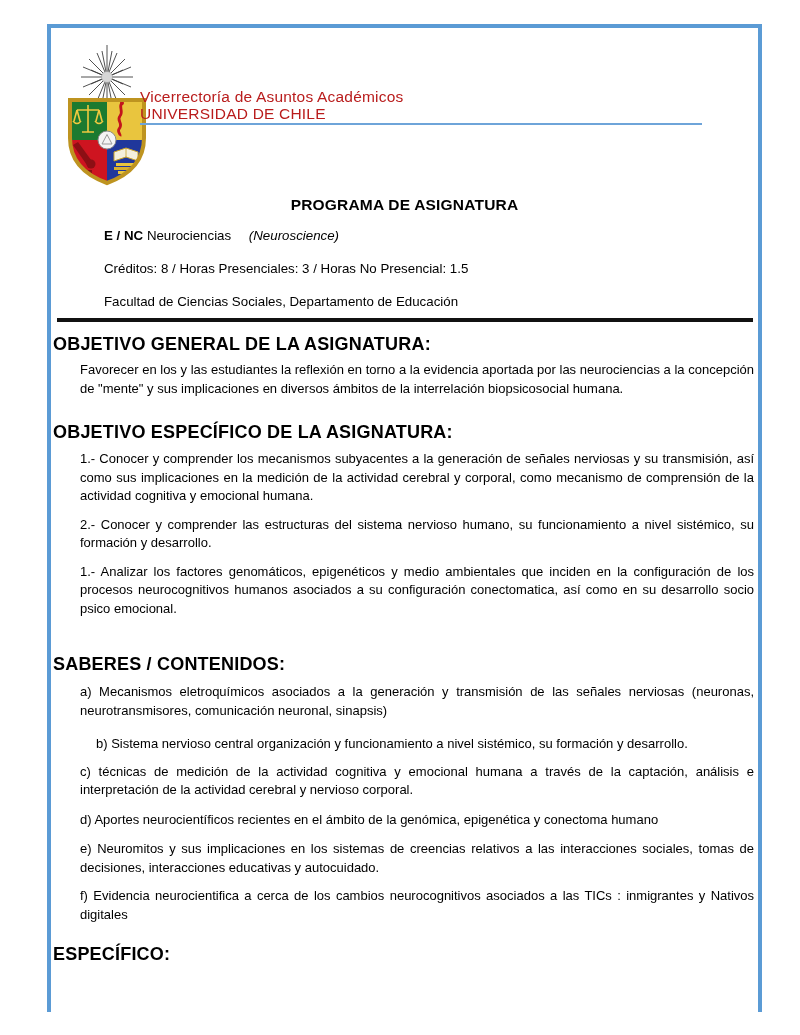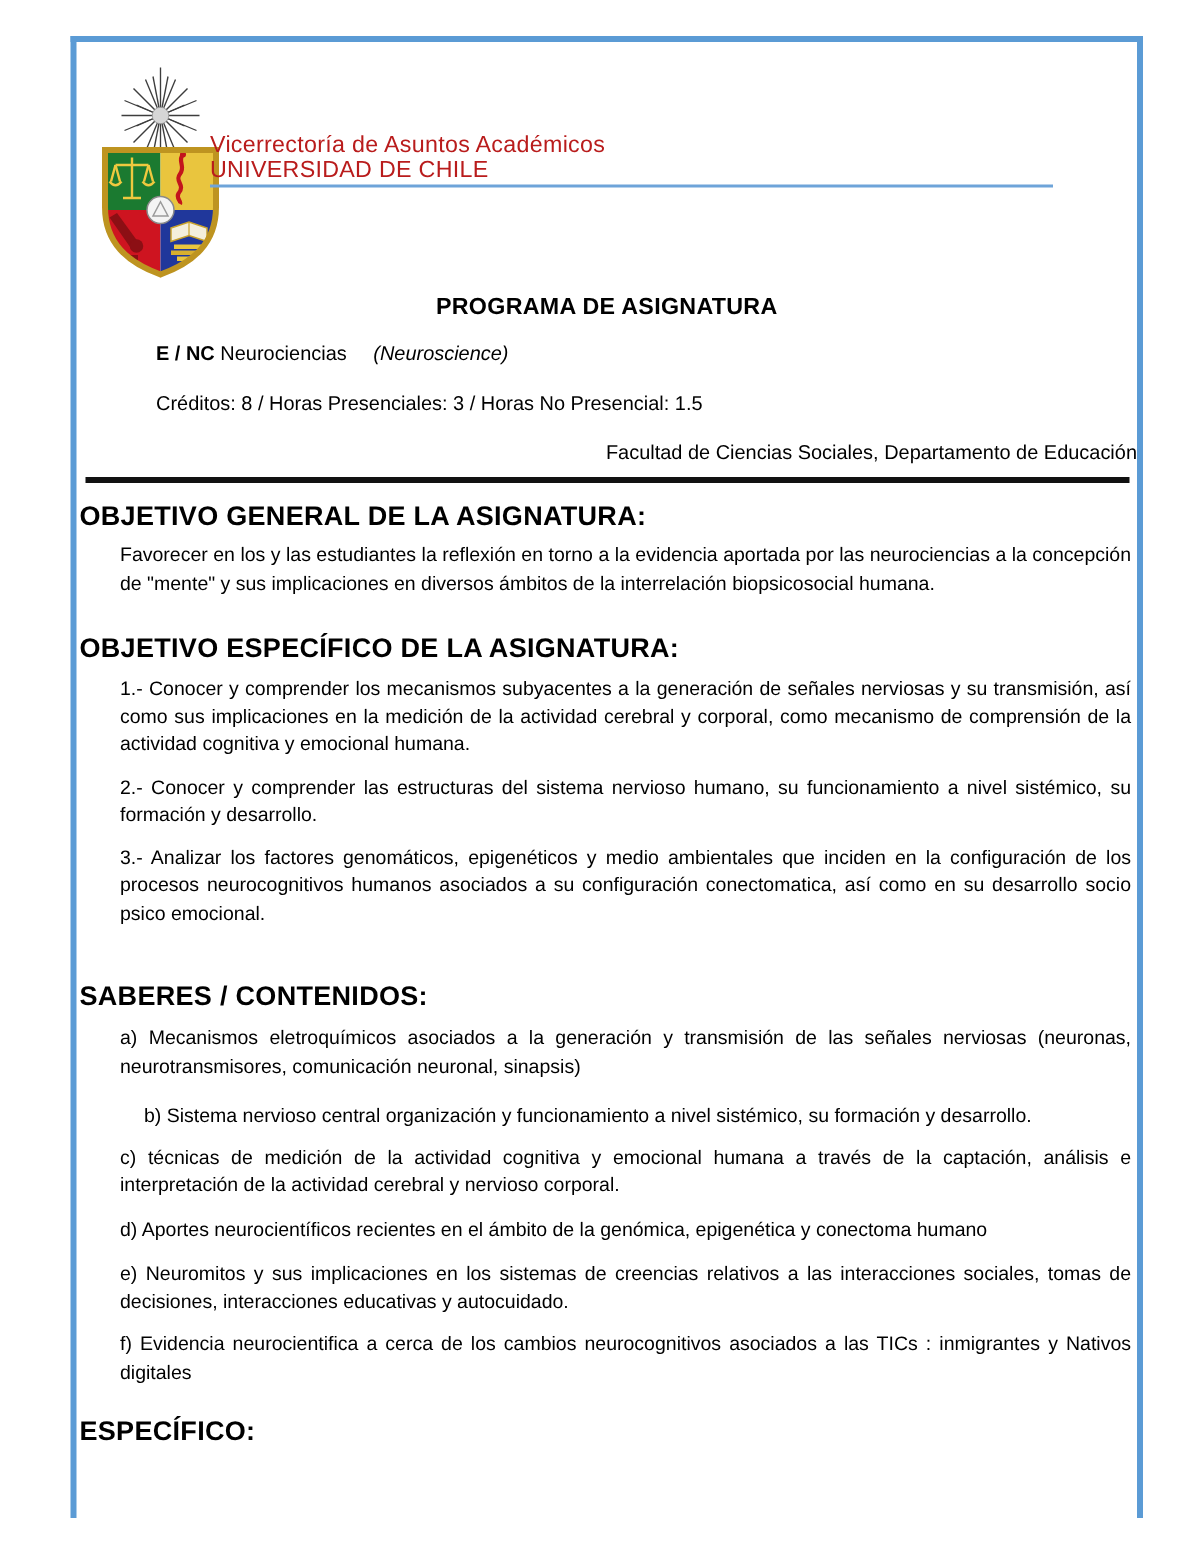--- a/index.html
+++ b/index.html
@@ -30,21 +30,21 @@
     position: absolute; left: 89px; top: 95px;
     width: 562px; height: 2px; background: #6EA4D9;
   }
   .doc-title {
     margin: 16px 0 0 0; text-align: center;
     font-size: 15.5px; font-weight: bold; line-height: 18px; letter-spacing: 0.2px;
   }
   .meta { margin: 0; font-size: 13.3px; line-height: 18px; margin-left: 5px; padding-left: 48px; }
   .meta-course { margin-top: 13px; }
   .meta-credits { margin-top: 15px; }
-  .meta-faculty { margin-top: 15px; text-align: right; }
+  .meta-faculty { margin-top: 15px; }
   .course-code { font-weight: bold; }
   .course-name-en { font-style: italic; margin-left: 14px; }
   .thick-rule { margin: 7px 5px 0 6px; height: 4px; background: #111111; }
   .center-title {
     margin: 14px 0 0 0; text-align: center;
     font-size: 15px; font-weight: bold; line-height: 18px; letter-spacing: 0.2px;
   }
   .sec-heading {
     margin: 0 0 0 2px; font-size: 18px; font-weight: bold;
     line-height: 18px; letter-spacing: 0.2px;
@@ -161,21 +161,21 @@
 
     <div class="thick-rule"></div>
 
 
     <h3 class="sec-heading h-general">OBJETIVO GENERAL DE LA ASIGNATURA:</h3>
     <p class="body-para p-general">Favorecer en los y las estudiantes la reflexión en torno a la evidencia aportada por las neurociencias a la concepción de "mente" y sus implicaciones en diversos ámbitos de la interrelación biopsicosocial humana.</p>
 
     <h3 class="sec-heading h-especifico">OBJETIVO ESPECÍFICO DE LA ASIGNATURA:</h3>
     <p class="body-para p-e1">1.- Conocer y comprender los mecanismos subyacentes a la generación de señales nerviosas y su transmisión, así como sus implicaciones en la medición de la actividad cerebral y corporal, como mecanismo de comprensión de la actividad cognitiva y emocional humana.</p>
     <p class="body-para p-e2">2.- Conocer y comprender las estructuras del sistema nervioso humano, su funcionamiento a nivel sistémico, su formación y desarrollo.</p>
-    <p class="body-para p-e3">3.- Analizar los factores genomáticos, epigenéticos y medio ambientales que inciden en la configuración de los procesos neurocognitivos humanos asociados a su configuración conectomatica, así como en su desarrollo socio psico emocional.</p>
+    <p class="body-para p-e3">1.- Analizar los factores genomáticos, epigenéticos y medio ambientales que inciden en la configuración de los procesos neurocognitivos humanos asociados a su configuración conectomatica, así como en su desarrollo socio psico emocional.</p>
 
     <h3 class="sec-heading h-saberes">SABERES / CONTENIDOS:</h3>
     <p class="body-para p-sa">a) Mecanismos eletroquímicos asociados a la generación y transmisión de las señales nerviosas (neuronas, neurotransmisores, comunicación neuronal, sinapsis)</p>
     <p class="body-para p-sb">b) Sistema nervioso central organización y funcionamiento a nivel sistémico, su formación y desarrollo.</p>
     <p class="body-para p-sc">c) técnicas de medición de la actividad cognitiva y emocional humana a través de la captación, análisis e interpretación de la actividad cerebral y nervioso corporal.</p>
     <p class="body-para p-sd">d) Aportes neurocientíficos recientes en el ámbito de la genómica, epigenética y conectoma humano</p>
     <p class="body-para p-se">e) Neuromitos y sus implicaciones en los sistemas de creencias relativos a las interacciones sociales, tomas de decisiones, interacciones educativas y autocuidado.</p>
     <p class="body-para p-sf">f) Evidencia neurocientifica a cerca de los cambios neurocognitivos asociados a las TICs : inmigrantes y Nativos digitales</p>
 
     <h3 class="sec-heading h-metodologia">ESPECÍFICO:</h3>

